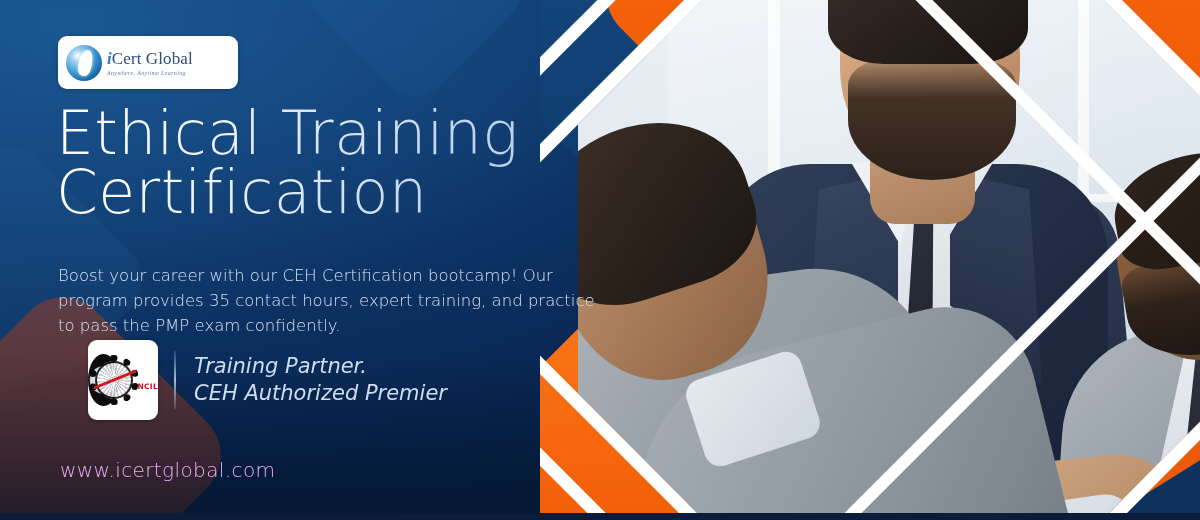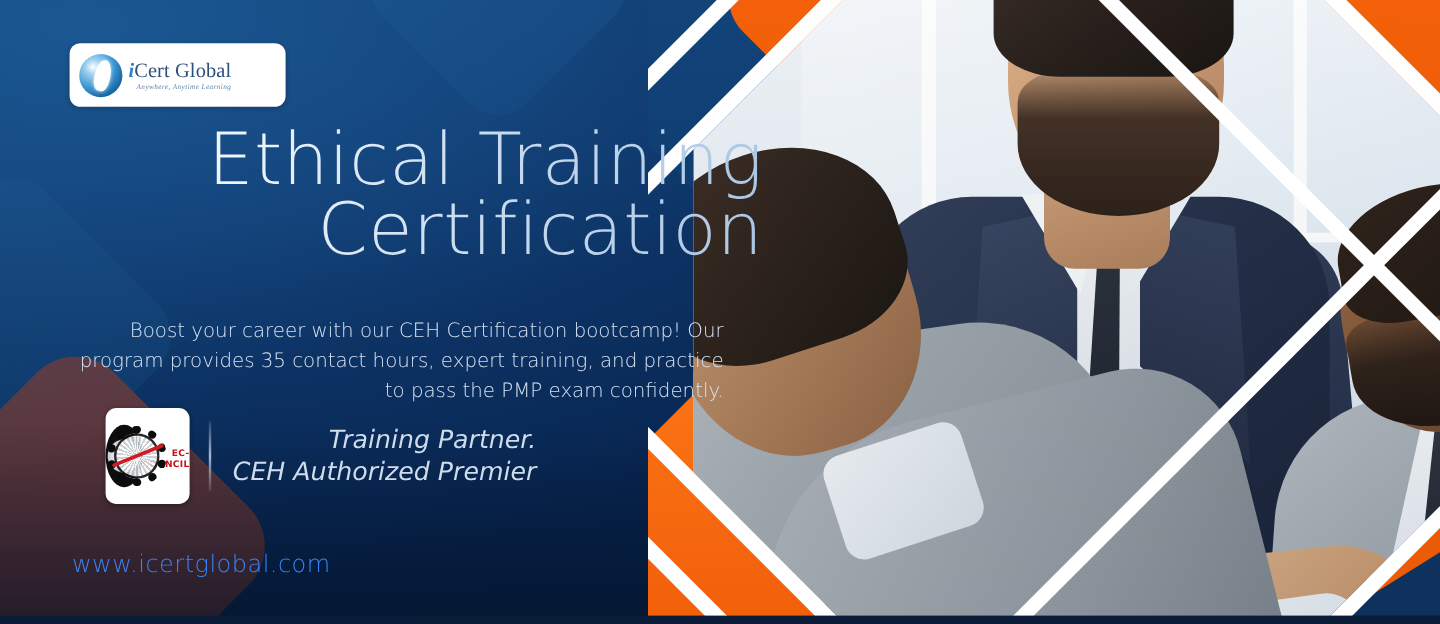--- a/index.html
+++ b/index.html
@@ -9,21 +9,20 @@
     overflow:hidden;
     background:#06224a;
     font-family:"Liberation Sans", sans-serif;
   }
 
   #banner {
     position:relative;
     width:1200px; height:520px;
     overflow:hidden;
     background:#06224a;
-    text-align:right;
   }
 
   
   .bg-base {
     position:absolute; inset:0;
     background:
       radial-gradient(120% 130% at 6% 4%, #1b5690 0%, #14447c 22%, #0c3162 45%, #07244e 68%, #05203f 100%);
   }
   .bg-vignette {
     position:absolute; inset:0;
@@ -562,21 +561,21 @@
     color:#cfdcec;
   }
 
   .website {
     position:absolute;
     left:60px; top:458px;
     font-family:"DejaVu Sans", sans-serif;
     font-weight:300;
     font-size:20px;
     letter-spacing:.4px;
-    color:#3b82f6;
+    color:#f0abfc;
   }
 
   .bottom-edge {
     position:absolute;
     left:0; bottom:0;
     width:1200px; height:7px;
     background:#0a1c38;
     z-index:60;
   }
 </style>

